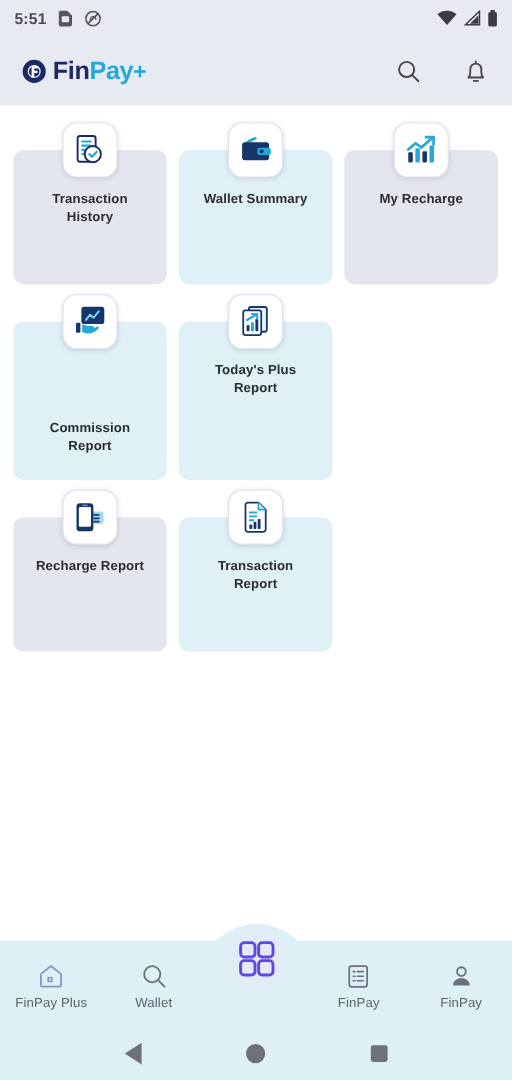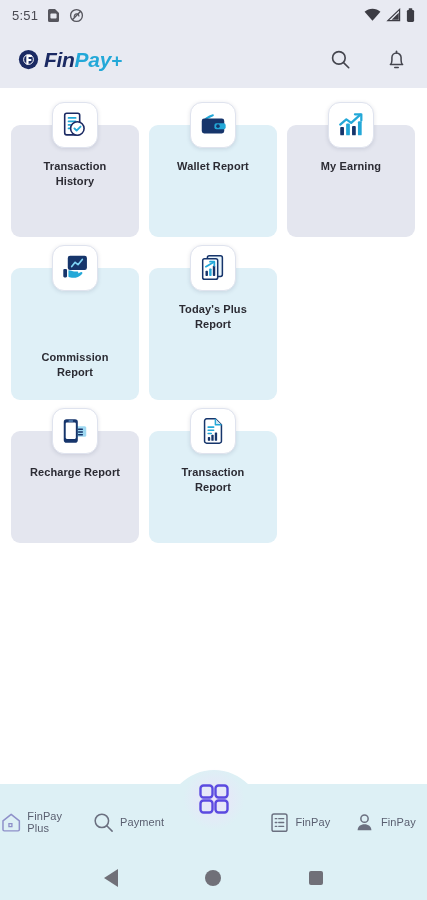--- a/index.html
+++ b/index.html
@@ -12,37 +12,37 @@
   }
 
   
   .status-bar {
     height:30px;
     background:#e8eaf2;
     display:flex;
     align-items:center;
     padding:0 12px;
   }
-  .status-left { display:flex; align-items:flex-end; gap:9px; }
+  .status-left { display:flex; align-items:flex-end; gap:9px;font-weight:bold; }
   .status-time { font-size:13px; color:#4a4a52; letter-spacing:.2px; }
   .status-right { margin-left:auto; display:flex; align-items:center; gap:5px; }
   .si { display:block; }
 
   
   .app-header {
     height:58px;
     background:#e8eaf2;
     display:flex;
     align-items:center;
     padding:0 18px;
   }
   .logo { display:flex; align-items:center; gap:5px; }
   .logo-mark { width:21px; height:21px; display:block; }
   .logo-text {
-    font-size:21px; font-weight:bold; font-style:italic;
+    font-size:21px; font-weight:bold; 
     letter-spacing:-.3px; line-height:1;
   }
   .logo-fin { color:#1b2a63; }
   .logo-pay { color:#23a8d8; }
   .logo-plus { color:#23a8d8; font-weight:bold; font-size:19px; }
   .header-actions { margin-left:auto; display:flex; align-items:center; gap:30px; }
   .hdr-btn { width:26px; height:26px; display:flex; align-items:center; justify-content:center; cursor:pointer; }
 
   
   .content { background:#ffffff; padding:14px 11px 0 11px; }
@@ -107,21 +107,21 @@
     width:96px; height:50px;
     background:#ddf0f5;
     border-radius:48px 48px 0 0;
   }
   .nav-items {
     position:absolute; left:0; right:0; top:14px; height:72px;
     display:flex; align-items:center;
   }
   .nav-item {
     flex:1 1 0;
-    display:flex; 
+    display:flex; flex-direction:column;
     align-items:center; justify-content:center;
     gap:5px;
     cursor:pointer;
     padding-top:4px;
   }
   .nav-label { font-size:11px; color:#5a5f70; letter-spacing:.1px; }
   .nav-center {
     position:absolute;
     left:50%; top:-2px;
     transform:translateX(-50%);
@@ -219,34 +219,34 @@
     </div>
     <div class="tile cyan">
       <div class="tile-icon">
         <svg width="30" height="30" viewBox="0 0 32 32">
           <path d="M7 9.5c0-.8 4-3.5 8-4.8 1.8-.6 2.9 1 1.2 1.9L10 9.5z" fill="#23a8d8"></path>
           <rect x="4" y="9" width="24" height="16" rx="2.6" fill="#16356b"></rect>
           <rect x="17.5" y="14" width="12" height="6.4" rx="2" fill="#23a8d8"></rect>
           <circle cx="21.3" cy="17.2" r="1.9" fill="#16356b"></circle>
         </svg>
       </div>
-      <div class="tile-label" style="white-space: pre-line;">Wallet Report</div>
+      <div class="tile-label" style="white-space: pre-line;">Wallet Summary</div>
     </div>
     <div class="tile lav">
       <div class="tile-icon">
         <svg width="30" height="30" viewBox="0 0 32 32">
           <rect x="4.5" y="18" width="4" height="9" rx="1" fill="#16356b"></rect>
           <rect x="10.8" y="14.5" width="4" height="12.5" rx="1" fill="#23a8d8"></rect>
           <rect x="17.1" y="17" width="4" height="10" rx="1" fill="#16356b"></rect>
           <rect x="23.4" y="12" width="4" height="15" rx="1" fill="#23a8d8"></rect>
           <path d="M4.5 15.5 11 10l5.2 3.8L26 5" fill="none" stroke="#23a8d8" stroke-width="2.4" stroke-linecap="round" stroke-linejoin="round"></path>
           <path d="M20.2 4.6H27v6.6" fill="none" stroke="#23a8d8" stroke-width="2.4" stroke-linecap="round" stroke-linejoin="round"></path>
         </svg>
       </div>
-      <div class="tile-label" style="white-space: pre-line;">My Earning</div>
+      <div class="tile-label" style="white-space: pre-line;">My Recharge</div>
     </div>
   </div>
 
   <div class="grid-row">
     <div class="tile cyan">
       <div class="tile-icon">
         <svg width="30" height="30" viewBox="0 0 32 32">
           <rect x="9" y="3.5" width="19" height="14" rx="1.8" fill="#16356b" stroke="#16356b" stroke-width="1.4"></rect>
           <path d="M12.5 14.5l3.6-4.6 3.1 2.6 4.6-5.6" fill="none" stroke="#7fd4f5" stroke-width="1.8" stroke-linecap="round" stroke-linejoin="round"></path>
           <rect x="3.5" y="17" width="4" height="9" rx="1.2" fill="#16356b"></rect>
@@ -319,21 +319,21 @@
         <path d="M9.6 13.3h3.2v3.2H9.6z" fill="none" stroke="#8e90c9" stroke-width="1.4"></path>
       </svg>
       <span class="nav-label">FinPay Plus</span>
     </div>
 
     <div class="nav-item">
       <svg width="23" height="23" viewBox="0 0 24 24">
         <circle cx="10.3" cy="10.3" r="7" fill="none" stroke="#6b7080" stroke-width="1.6"></circle>
         <line x1="15.4" y1="15.4" x2="21" y2="21" stroke="#6b7080" stroke-width="1.6" stroke-linecap="round"></line>
       </svg>
-      <span class="nav-label">Payment</span>
+      <span class="nav-label">Wallet</span>
     </div>
 
     <div class="nav-item"></div>
 
     <div class="nav-item">
       <svg width="23" height="23" viewBox="0 0 24 24">
         <rect x="4.2" y="3.2" width="15.6" height="18" rx="2" fill="none" stroke="#6b7080" stroke-width="1.5"></rect>
         <line x1="7.6" y1="8" x2="9.2" y2="8" stroke="#6b7080" stroke-width="1.4" stroke-linecap="round"></line>
         <line x1="11.2" y1="8" x2="16.4" y2="8" stroke="#6b7080" stroke-width="1.4" stroke-linecap="round"></line>
         <line x1="7.6" y1="12" x2="9.2" y2="12" stroke="#6b7080" stroke-width="1.4" stroke-linecap="round"></line>

